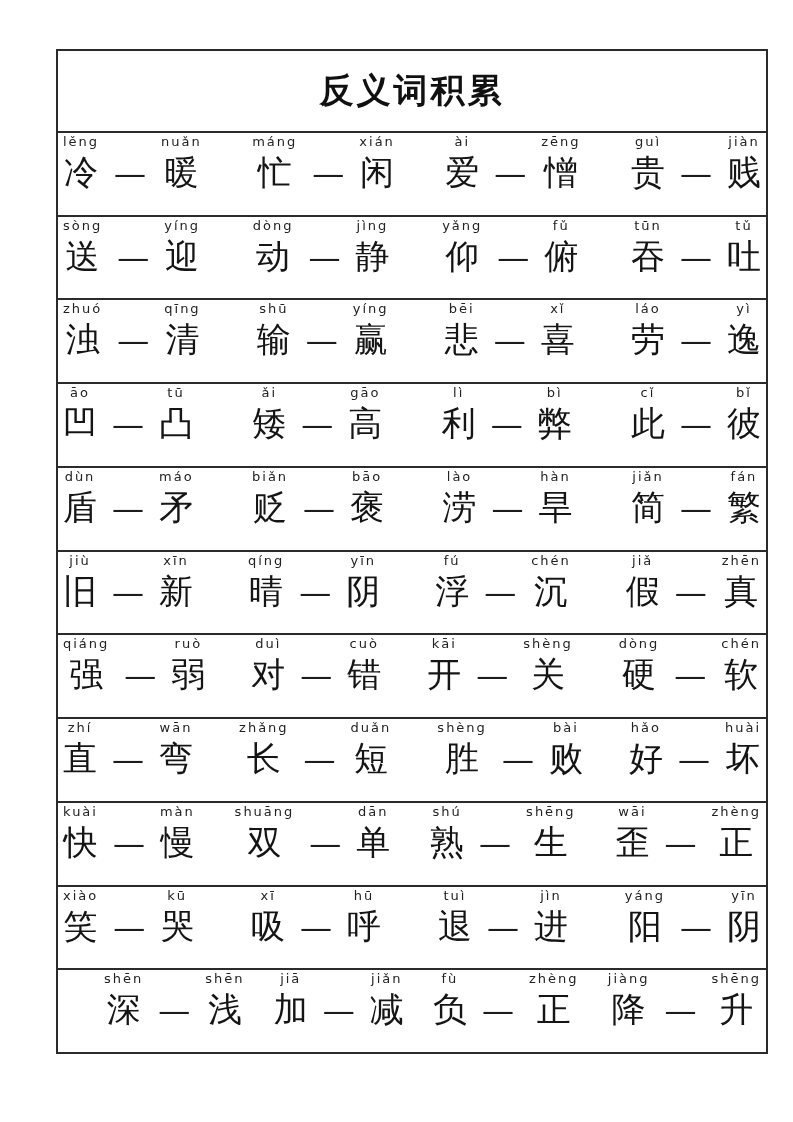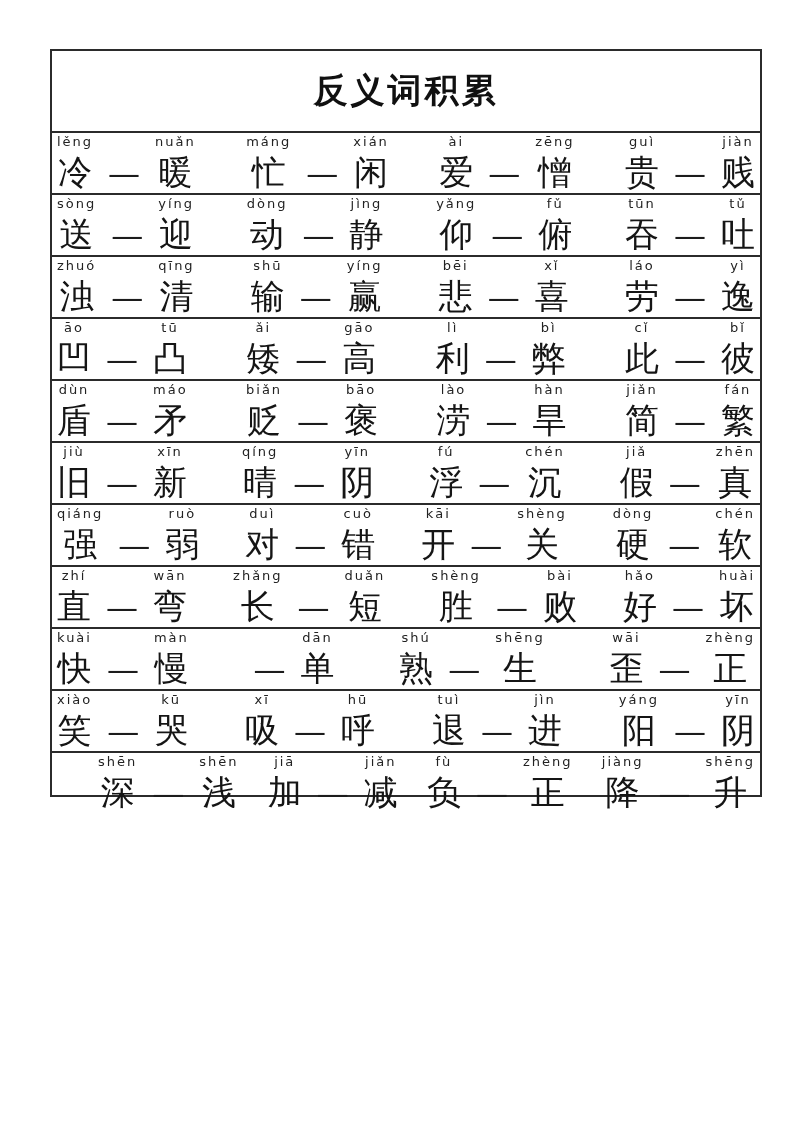--- a/index.html
+++ b/index.html
@@ -10,24 +10,24 @@
   }
   .page {
     position: relative;
     width: 793px;
     height: 1122px;
     background: #ffffff;
     overflow: hidden;
   }
   .sheet {
     position: absolute;
-    left: 50px;
+    left: 56px;
     top: 49px;
     width: 712px;
-    height: 748px;
+    height: 1005px;
     box-sizing: border-box;
     border: 2px solid #2b2b2b;
     background: #ffffff;
     display: flex;
     flex-direction: column;
   }
   .title-row {
     flex: 0 0 80px;
     border-bottom: 2px solid #2b2b2b;
     display: flex;
@@ -41,21 +41,21 @@
   }
   .rows {
     flex: 1 1 auto;
     display: flex;
     flex-direction: column;
   }
   .row {
     flex: 1 1 0;
     border-bottom: 2px solid #2b2b2b;
     display: flex;
-    align-items: flex-end;
+    align-items: flex-start;
     justify-content: space-between;
     padding: 0 5px;
     box-sizing: border-box;
   }
   .row:last-child {
     border-bottom: none;
     margin-left: 41px;
   }
   .pair {
     display: flex;
@@ -469,20 +469,24 @@
               <div class="pinyin">kuài</div>
               <div class="hanzi">快</div>
             </div>
             <span class="dash">—</span>
             <div class="charblock">
               <div class="pinyin">màn</div>
               <div class="hanzi">慢</div>
             </div>
           </div>
           <div class="pair">
+            <div class="charblock">
+              <div class="pinyin">shuāng</div>
+              <div class="hanzi">双</div>
+            </div>
             <span class="dash">—</span>
             <div class="charblock">
               <div class="pinyin">dān</div>
               <div class="hanzi">单</div>
             </div>
           </div>
           <div class="pair">
             <div class="charblock">
               <div class="pinyin">shú</div>
               <div class="hanzi">熟</div>

